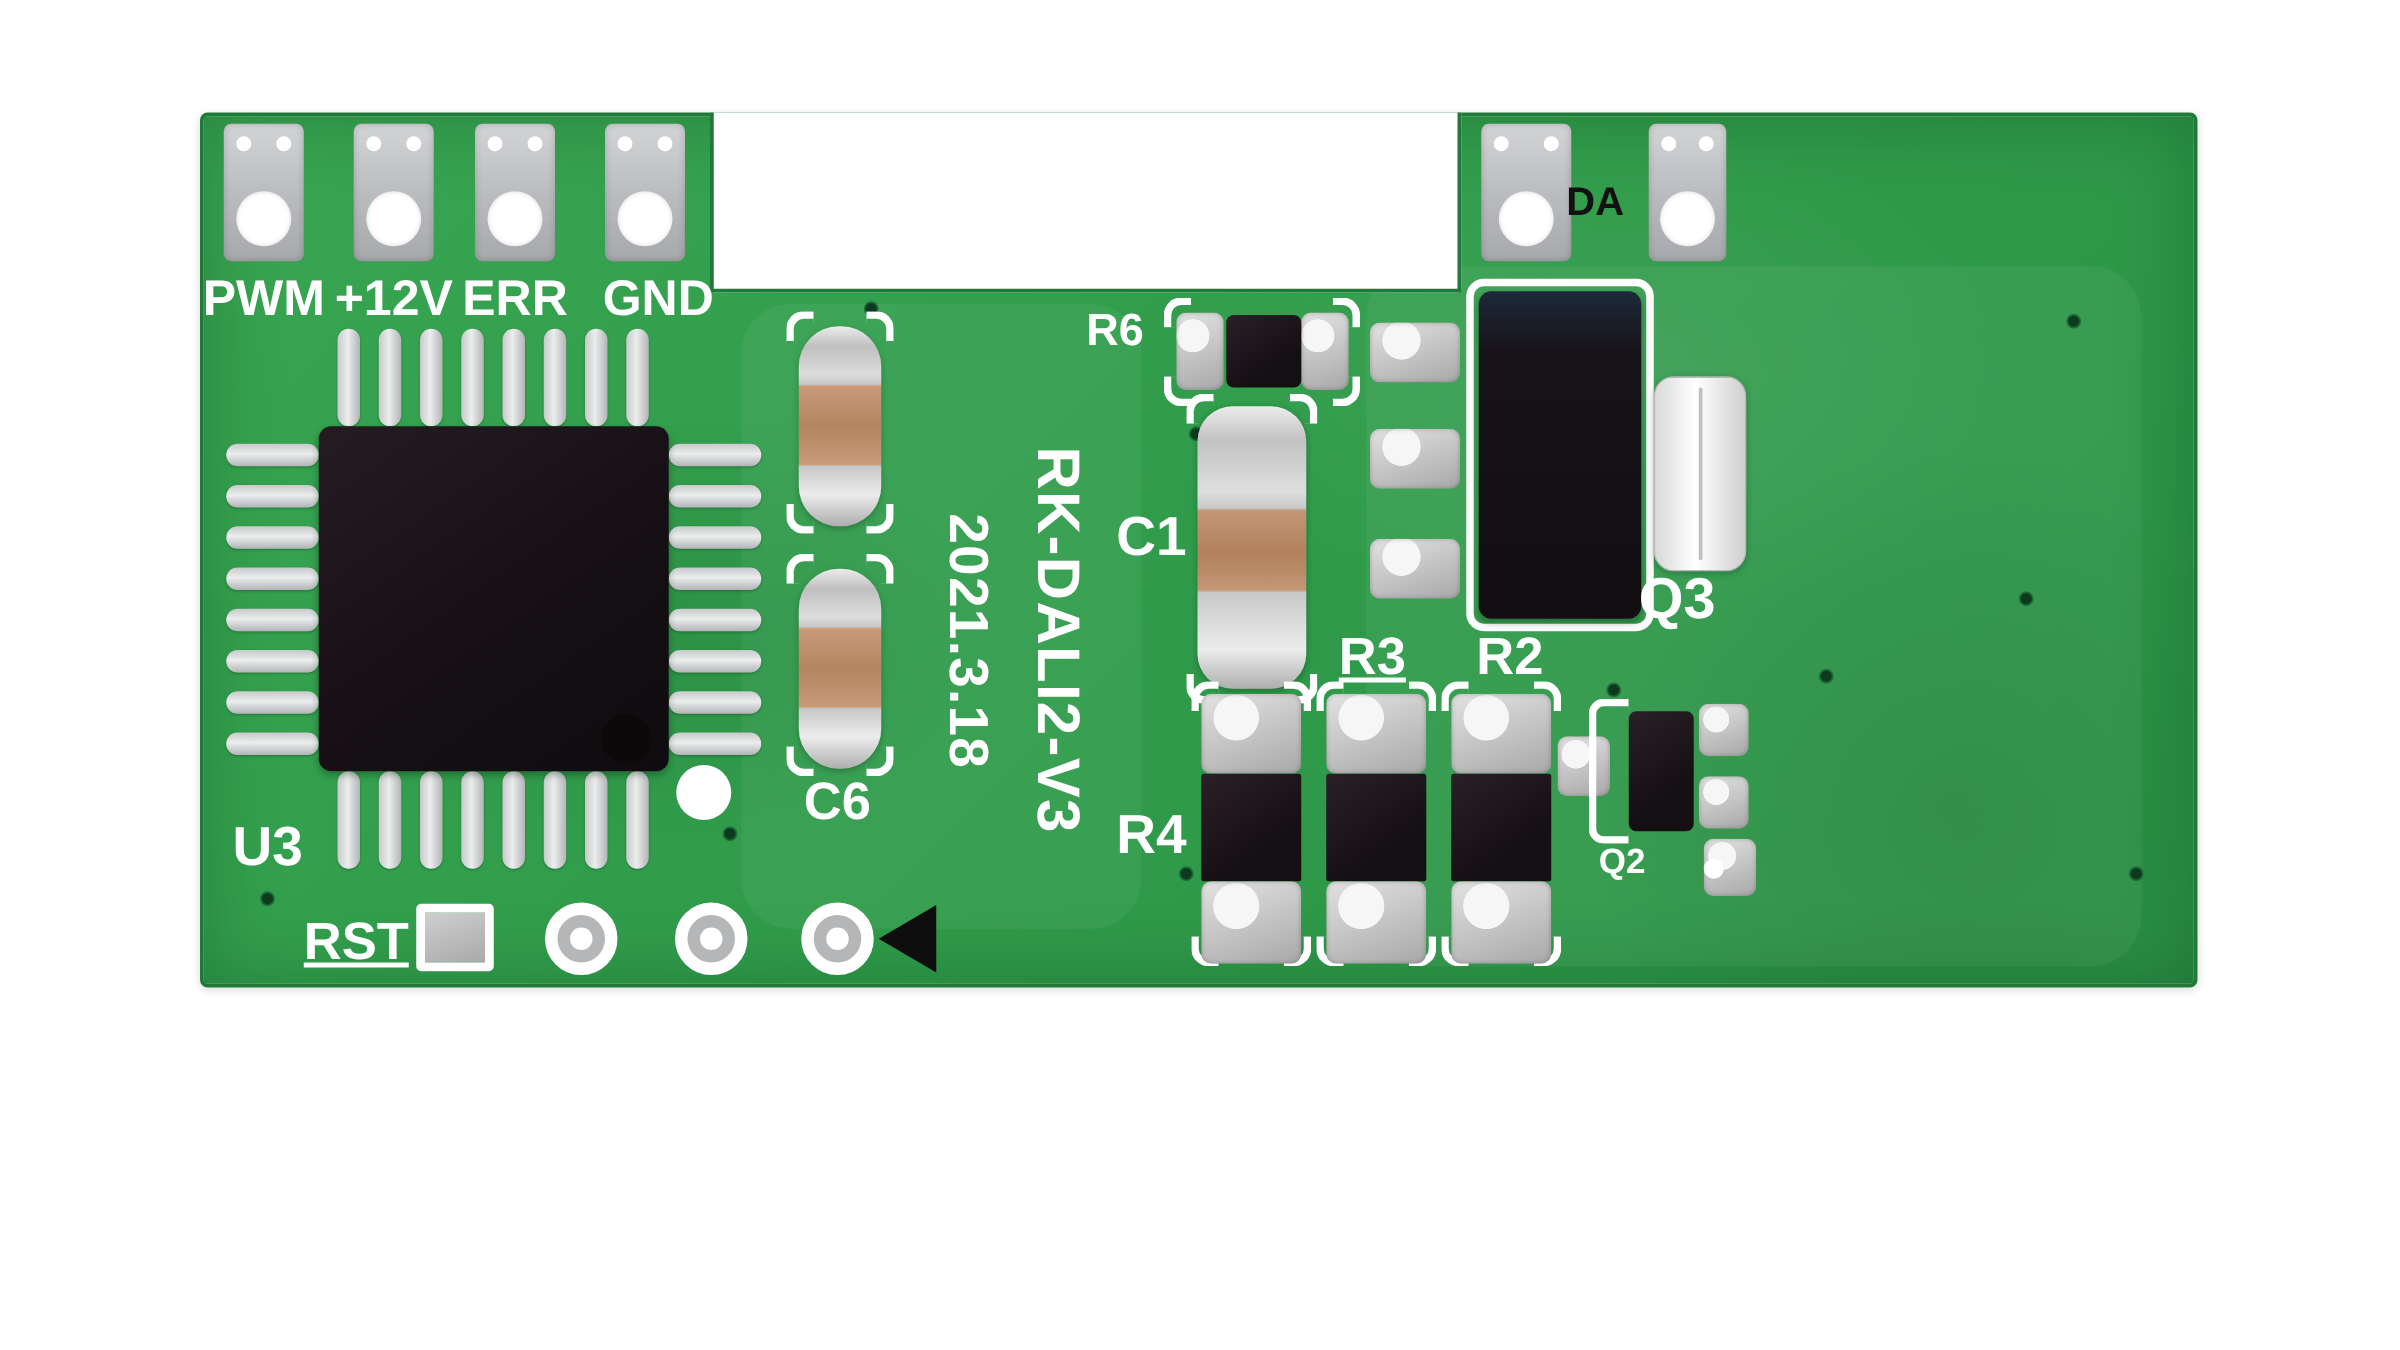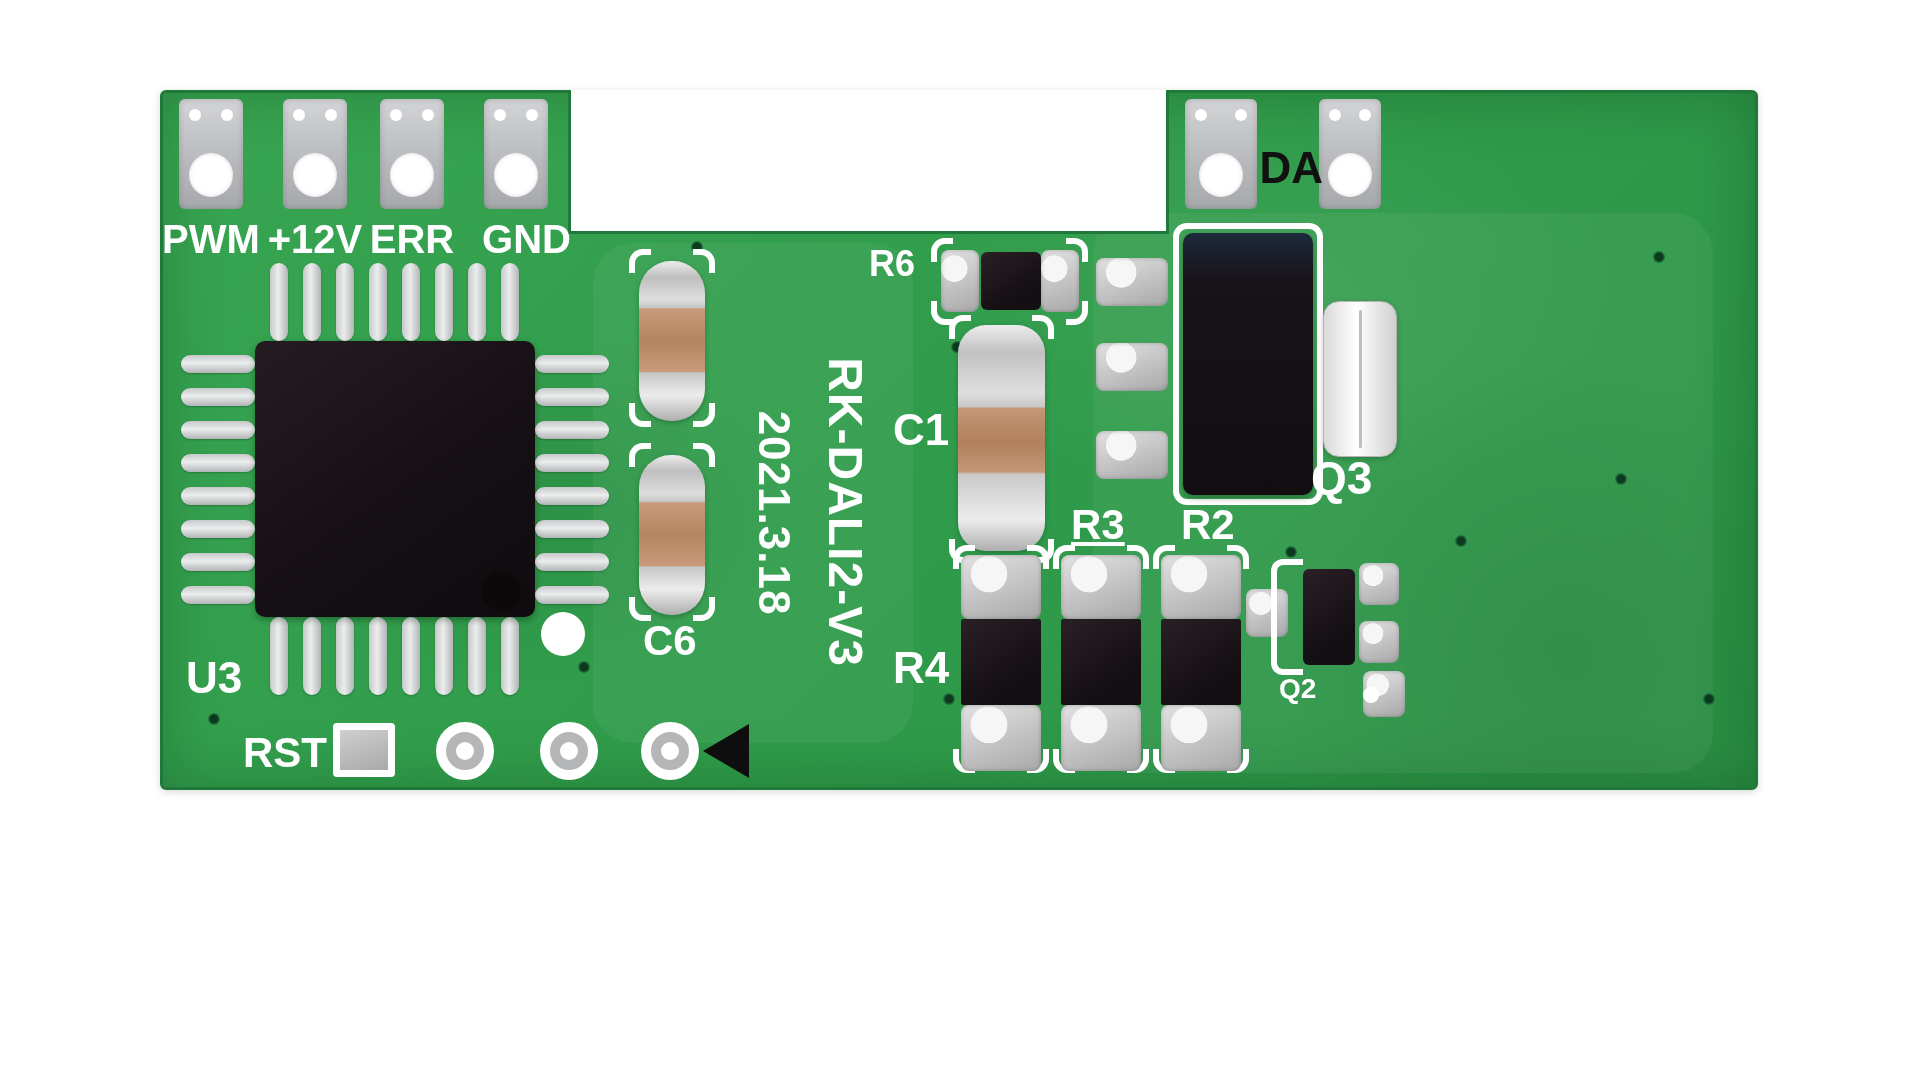--- a/index.html
+++ b/index.html
@@ -137,21 +137,21 @@
     <div class="cpad" style="left:1022px;width:72px;">
       <div class="hole-s1"></div>
       <div class="hole-s2"></div>
       <div class="hole-big"></div>
     </div>
     <div class="cpad" style="left:1156px;width:62px;">
       <div class="hole-s1"></div>
       <div class="hole-s2"></div>
       <div class="hole-big"></div>
     </div>
-    <div class="lbl" style="left:1090px;top:50px;width:70px;text-align:right;font-size:44px;color:#111;">DA</div>
+    <div class="lbl" style="left:1090px;top:50px;width:70px;text-align:left;font-size:32px;color:#111;">DA</div>
 
     <div class="pinv" style="left:107px;top:170px;"></div>
     <div class="pinv" style="left:140px;top:170px;"></div>
     <div class="pinv" style="left:173px;top:170px;"></div>
     <div class="pinv" style="left:206px;top:170px;"></div>
     <div class="pinv" style="left:239px;top:170px;"></div>
     <div class="pinv" style="left:272px;top:170px;"></div>
     <div class="pinv" style="left:305px;top:170px;"></div>
     <div class="pinv" style="left:338px;top:170px;"></div>
 
@@ -245,21 +245,21 @@
 
     <div class="silver" style="left:1083px;top:496px;width:42px;height:48px;"></div>
     <div class="q2bracket"></div>
     <div class="blackbody" style="left:1140px;top:476px;width:52px;height:96px;"></div>
     <div class="silver" style="left:1196px;top:470px;width:40px;height:42px;"></div>
     <div class="silver" style="left:1196px;top:528px;width:40px;height:42px;"></div>
     <div class="silver" style="left:1200px;top:578px;width:42px;height:46px;"></div>
     <div class="lbl" style="left:1116px;top:580px;font-size:28px;">Q2</div>
     <div class="whitedot" style="left:1200px;top:594px;width:16px;height:16px;"></div>
 
-    <div class="lbl" style="left:80px;top:636px;font-size:42px;">RST</div>
+    <div class="lbl" style="left:80px;top:636px;font-size:42px;text-decoration:underline;">RST</div>
     <div class="rst-square"></div>
     <div class="ringpad" style="left:273px;top:629px;">
         <div class="hole"></div>
       </div>
     <div class="ringpad" style="left:377px;top:629px;">
         <div class="hole"></div>
       </div>
     <div class="ringpad" style="left:478px;top:629px;">
         <div class="hole"></div>
       </div>

